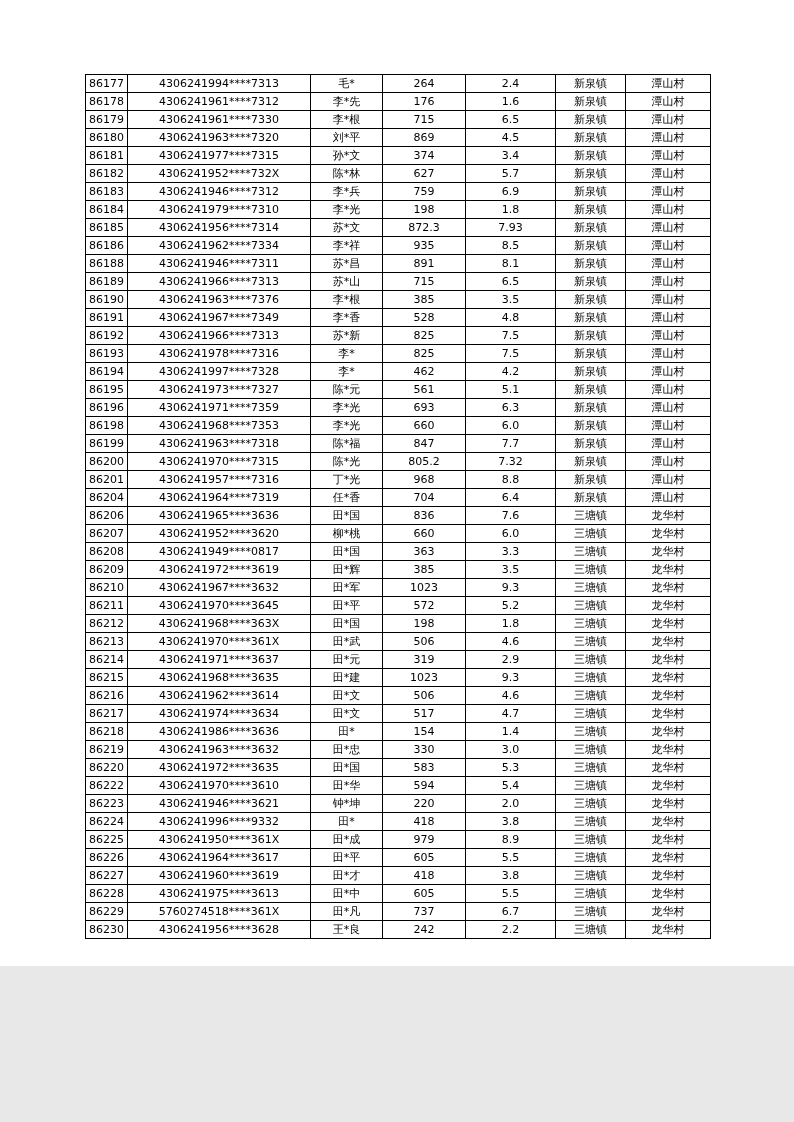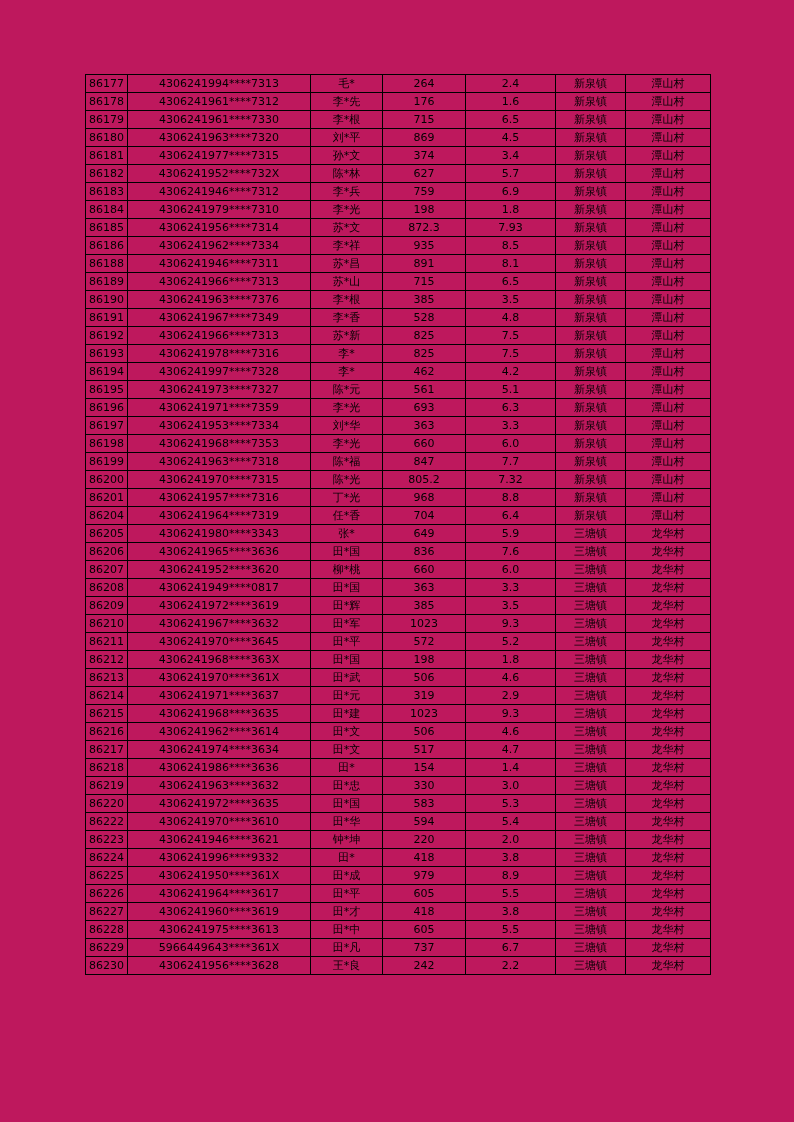--- a/index.html
+++ b/index.html
@@ -8,22 +8,22 @@
   }
   body {
     width: 794px;
     height: 1122px;
     background: #e8e8e8;
     font-family: "DejaVu Sans", "Liberation Sans", sans-serif;
   }
   .page {
     position: relative;
     width: 794px;
-    height: 1122px;
-    background: #be185d;
+    height: 966px;
+    background: #ffffff;
     overflow: hidden;
   }
   table.data-table {
     position: absolute;
     left: 85px;
     top: 74px;
     width: 625px;
     border-collapse: collapse;
     table-layout: fixed;
   }
@@ -228,29 +228,20 @@
         <tr>
           <td>86196</td>
           <td>4306241971****7359</td>
           <td>李*光</td>
           <td>693</td>
           <td>6.3</td>
           <td>新泉镇</td>
           <td>潭山村</td>
         </tr>
         <tr>
-          <td>86197</td>
-          <td>4306241953****7334</td>
-          <td>刘*华</td>
-          <td>363</td>
-          <td>3.3</td>
-          <td>新泉镇</td>
-          <td>潭山村</td>
-        </tr>
-        <tr>
           <td>86198</td>
           <td>4306241968****7353</td>
           <td>李*光</td>
           <td>660</td>
           <td>6.0</td>
           <td>新泉镇</td>
           <td>潭山村</td>
         </tr>
         <tr>
           <td>86199</td>
@@ -282,29 +273,20 @@
         <tr>
           <td>86204</td>
           <td>4306241964****7319</td>
           <td>任*香</td>
           <td>704</td>
           <td>6.4</td>
           <td>新泉镇</td>
           <td>潭山村</td>
         </tr>
         <tr>
-          <td>86205</td>
-          <td>4306241980****3343</td>
-          <td>张*</td>
-          <td>649</td>
-          <td>5.9</td>
-          <td>三塘镇</td>
-          <td>龙华村</td>
-        </tr>
-        <tr>
           <td>86206</td>
           <td>4306241965****3636</td>
           <td>田*国</td>
           <td>836</td>
           <td>7.6</td>
           <td>三塘镇</td>
           <td>龙华村</td>
         </tr>
         <tr>
           <td>86207</td>
@@ -490,21 +472,21 @@
           <td>86228</td>
           <td>4306241975****3613</td>
           <td>田*中</td>
           <td>605</td>
           <td>5.5</td>
           <td>三塘镇</td>
           <td>龙华村</td>
         </tr>
         <tr>
           <td>86229</td>
-          <td>5966449643****361X</td>
+          <td>5760274518****361X</td>
           <td>田*凡</td>
           <td>737</td>
           <td>6.7</td>
           <td>三塘镇</td>
           <td>龙华村</td>
         </tr>
         <tr>
           <td>86230</td>
           <td>4306241956****3628</td>
           <td>王*良</td>

